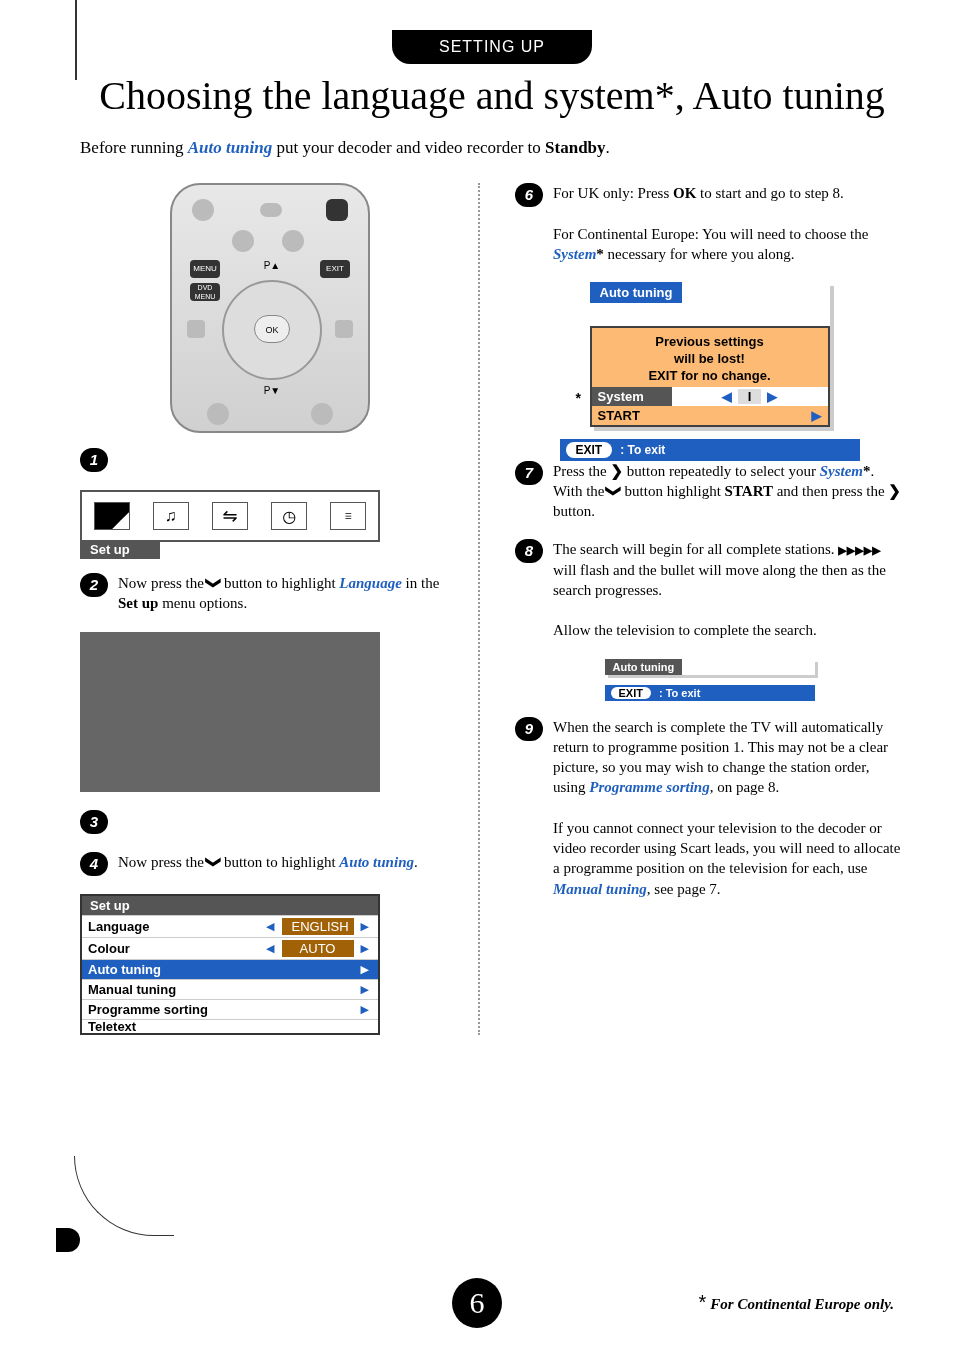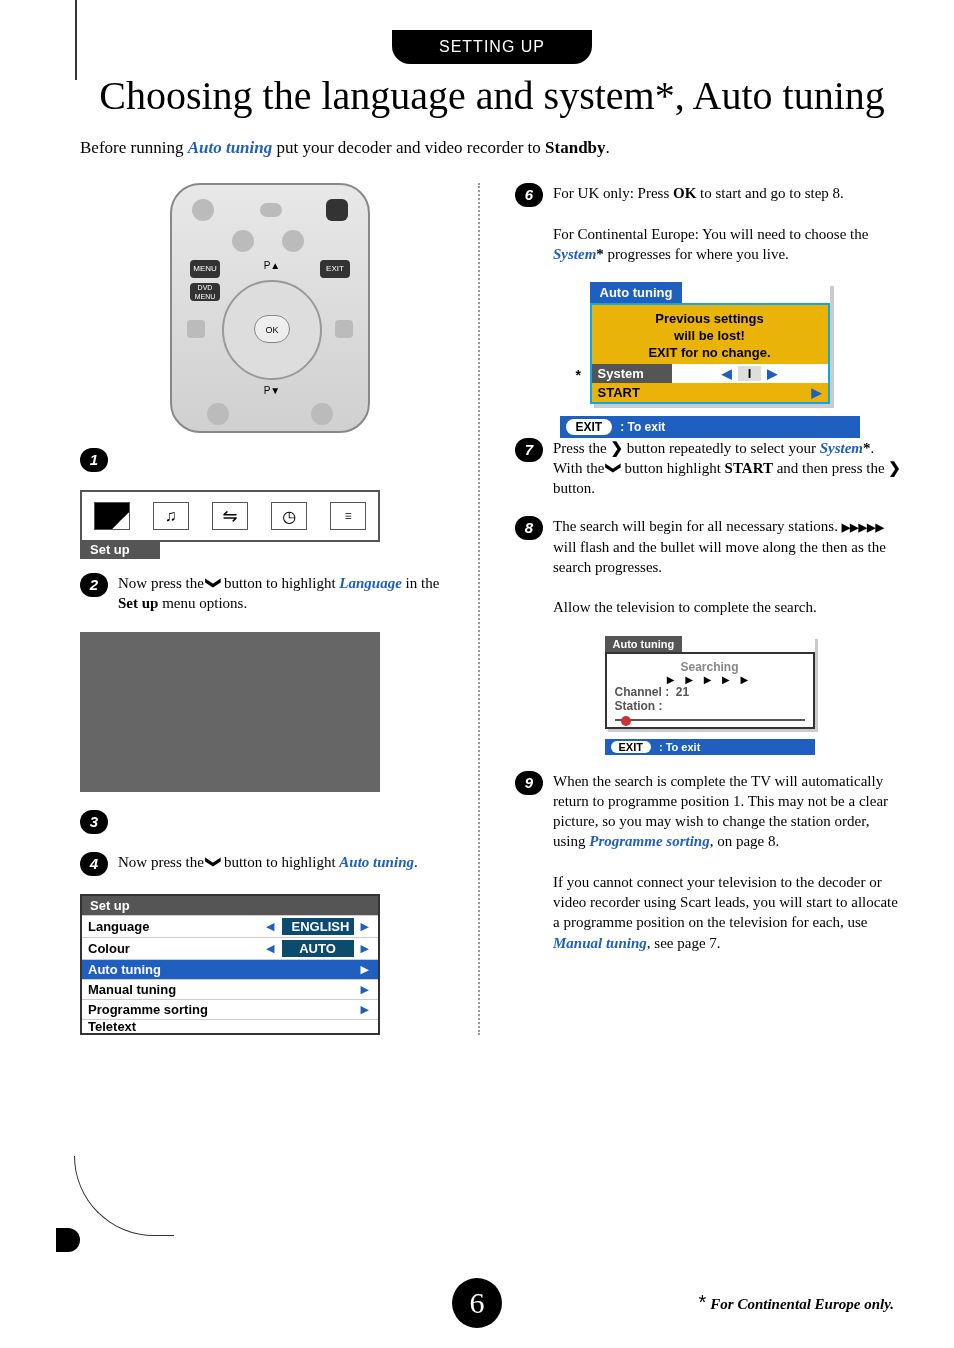--- a/index.html
+++ b/index.html
@@ -143,28 +143,28 @@
   .blank-osd {
     width:300px; height:160px; background:#666; margin:10px 0 18px 0;
   }
 
   
   .setup-menu { width: 300px; border:2px solid #333; background:#fff; font-family:Arial; font-size:13px; margin-top:6px;}
   .setup-menu .hdr { background:#555; color:#fff; font-weight:bold; padding:2px 8px;}
   .setup-menu .row { display:flex; align-items:center; padding:2px 6px; border-top:1px solid #ccc;}
   .setup-menu .row.hl { background:#1f5fbf; color:#fff;}
   .setup-menu .lbl { flex:1; font-weight:bold;}
-  .setup-menu .val { background:#0c4a6e; color:#fff; padding:1px 10px; font-weight:bold; margin:0 4px; width:72px; text-align:center;}
+  .setup-menu .val { background:#a16207; color:#fff; padding:1px 10px; font-weight:normal; margin:0 4px; width:72px; text-align:center;}
   .tri { color:#1f5fbf; font-size:11px; padding:0 3px;}
   .tri.white { color:#fff; }
 
   
   .autotune-box { width:240px; margin:12px auto; font-family:Arial; font-size:13px; box-shadow:4px 4px 0 #ccc;}
   .autotune-box .tab { background:#1f5fbf; color:#fff; font-weight:bold; padding:3px 10px; display:inline-block;}
-  .autotune-box .body { border:2px solid #0ea5e9; background:#eab308; }
+  .autotune-box .body { border:2px solid #404040; background:#fdba74;margin-top:23px; }
   .autotune-box .warn { text-align:center; font-weight:bold; padding:6px 4px 2px; line-height:1.3;}
   .autotune-box .sysrow { display:flex; align-items:center; background:#555; color:#fff; font-weight:bold;}
   .autotune-box .sysrow .l { padding:2px 6px; flex:0 0 80px;}
   .autotune-box .sysrow .slider { flex:1; background:#fff; color:#000; display:flex; align-items:center; justify-content:center; gap:6px; padding:2px 4px;}
   .autotune-box .startrow { display:flex; padding:2px 6px; font-weight:bold;}
   .autotune-box .startrow .l { flex:1;}
   .star { position:absolute; margin-left:-16px; margin-top:3px; font-size:14px; font-weight:bold;}
   .exit-bar { width:300px; margin:6px auto 0; background:#1f5fbf; color:#fff; font-family:Arial; font-size:12px; font-weight:bold; padding:3px 6px; display:flex; align-items:center; gap:8px;}
   .exit-bar .pill { background:#fff; color:#000; border-radius:10px; padding:1px 10px;}
 
@@ -325,21 +325,21 @@
 
   </div>
 
   <div class="col col-right">
 
     <div class="step">
       <div class="step-num">6</div>
       <div class="step-body">
         <span class="tvital">For UK only:</span><span> Press </span><span class="bold">OK</span><span> to start and go to step 8.</span>
         <br><br>
-        <span class="tvital">For Continental Europe:</span><span> You will need to choose the </span><span class="emph">System</span><span class="bold">*</span><span> progresses for where you live.</span>
+        <span class="tvital">For Continental Europe:</span><span> You will need to choose the </span><span class="emph">System</span><span class="bold">*</span><span> necessary for where you along.</span>
       </div>
     </div>
 
     <div style="position:relative;">
       <div class="autotune-box">
         <div class="tab">Auto tuning</div>
         <div class="body">
           <div class="warn">
             <span>Previous settings</span><br>
             <span>will be lost!</span><br>
@@ -372,49 +372,42 @@
     <div class="step">
       <div class="step-num">7</div>
       <div class="step-body">
         <span>Press the </span><span class="glyph">❯</span><span> button repeatedly to select your </span><span class="emph">System</span><span class="bold">*</span><span>. With the </span><span class="glyph" style="display:inline-block;transform:rotate(90deg);">❯</span><span> button highlight </span><span class="bold">START</span><span> and then press the </span><span class="glyph">❯</span><span> button.</span>
       </div>
     </div>
 
     <div class="step">
       <div class="step-num">8</div>
       <div class="step-body">
-        <span>The search will begin for all necessary stations. </span><span class="glyph" style="font-size:11px;">▶▶▶▶▶</span><span> will flash and the bullet will move along the then as the search progresses.</span>
+        <span>The search will begin for all complete stations. </span><span class="glyph" style="font-size:11px;">▶▶▶▶▶</span><span> will flash and the bullet will move along the then as the search progresses.</span>
         <br><br>
         <span class="tvital">Allow the television to complete the search.</span>
       </div>
     </div>
 
     <div>
       <div class="search-box">
         <div class="tab">Auto tuning</div>
-        <div class="body">
-          <div class="srch">Searching</div>
-          <div class="arrows">▶ ▶ ▶ ▶ ▶</div>
-          <div style="font-weight:bold;"><span>Channel :</span>&nbsp;&nbsp;<span>21</span></div>
-          <div style="font-weight:bold;"><span>Station  :</span><span></span></div>
-          <div class="line"></div>
-        </div>
       </div>
       <div class="exit-bar small" style="margin:4px auto 0;">
         <span class="pill">EXIT</span>
         <span>: To exit</span>
       </div>
     </div>
 
     <div class="step" style="margin-top:16px;">
       <div class="step-num">9</div>
       <div class="step-body">
         <span>When the search is complete the TV will automatically return to programme position 1. This may not be a clear picture, so you may wish to change the station order, using </span><span class="emph">Programme sorting</span><span>, </span><span class="tvital">on page 8.</span>
         <br><br>
-        <span>If you cannot connect your television to the decoder or video recorder using Scart leads, you will start to allocate a programme position on the television for each, use </span><span class="emph">Manual tuning</span><span>, see </span><span class="tvital">page 7.</span>
+        <span>If you cannot connect your television to the decoder or video recorder using Scart leads, you will need to allocate a programme position on the television for each, use </span><span class="emph">Manual tuning</span><span>, see </span><span class="tvital">page 7.</span>
       </div>
     </div>
 
   </div>
 </div>
 
 <div class="curve"></div>
 <div class="corner-dot"></div>
 <div class="page-num">6</div>
 <div class="footnote">

